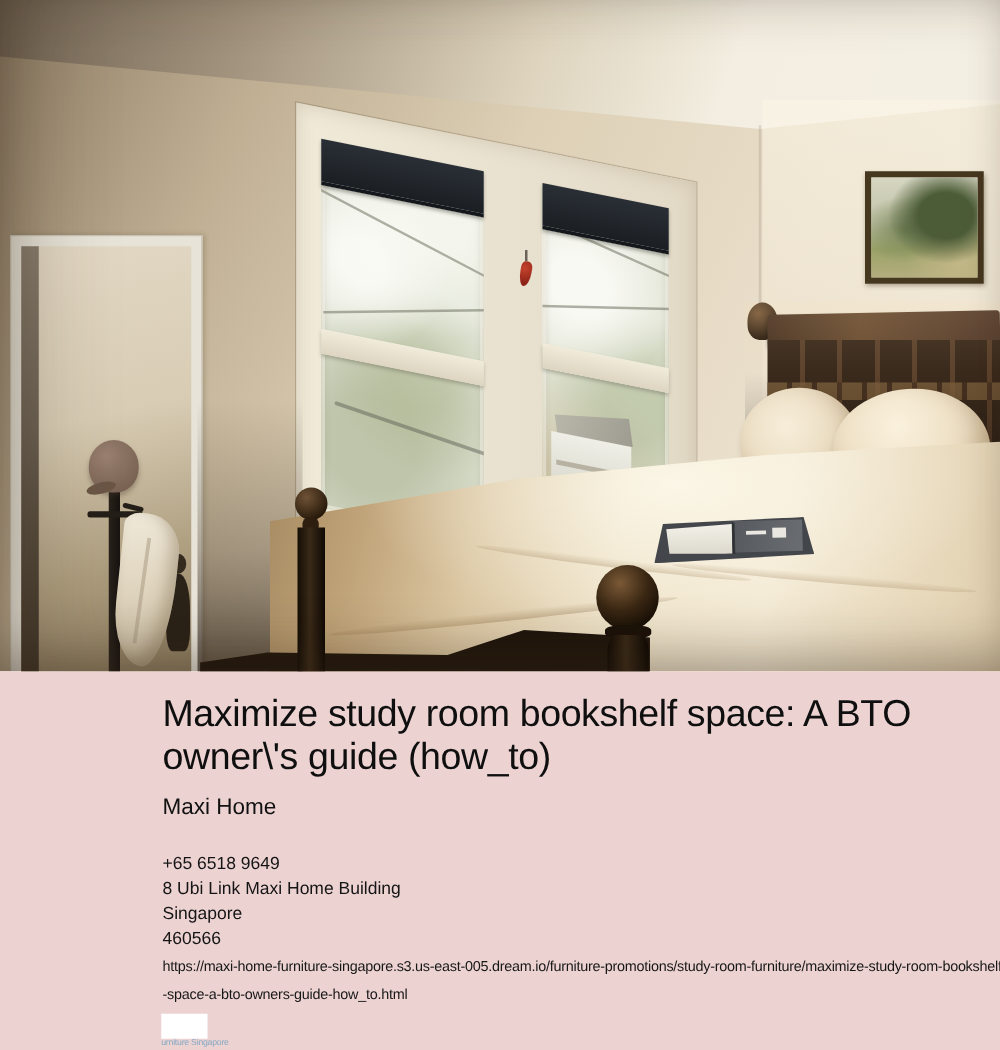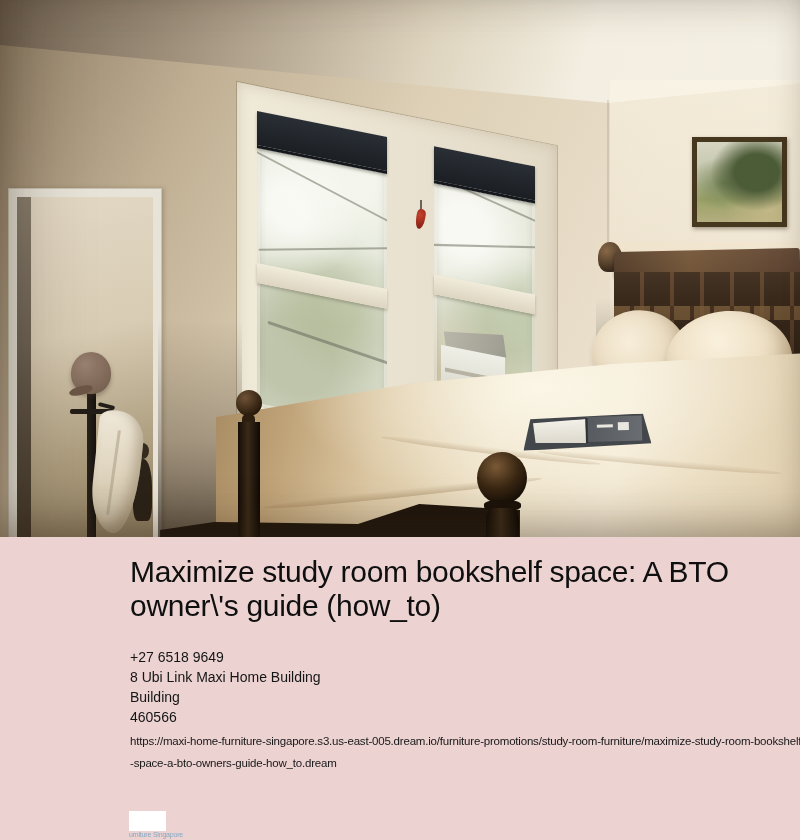--- a/index.html
+++ b/index.html
@@ -267,29 +267,30 @@
       <div class="book-mark bm2"></div>
       <div class="book-spine"></div>
     </div>
 
     <div class="vignette"></div>
   </div>
 
   <div class="info">
     <div class="info-inner">
       <h1 class="title">Maximize study room bookshelf space: A BTO owner\'s guide (how_to)</h1>
+      <div class="brand">Maxi Home</div>
       <div class="contact">
-        <div>+27 6518 9649</div>
+        <div>+65 6518 9649</div>
         <div>8 Ubi Link Maxi Home Building</div>
-        <div>Building</div>
+        <div>Singapore</div>
         <div>460566</div>
       </div>
       <div class="url">
         <div>https://maxi-home-furniture-singapore.s3.us-east-005.dream.io/furniture-promotions/study-room-furniture/maximize-study-room-bookshelf</div>
-        <div>-space-a-bto-owners-guide-how_to.dream</div>
+        <div>-space-a-bto-owners-guide-how_to.html</div>
       </div>
     </div>
     <div class="logo">
       <div class="logo-img"></div>
       <div class="logo-caption">urniture Singapore</div>
     </div>
   </div>
 
 </div>
 

